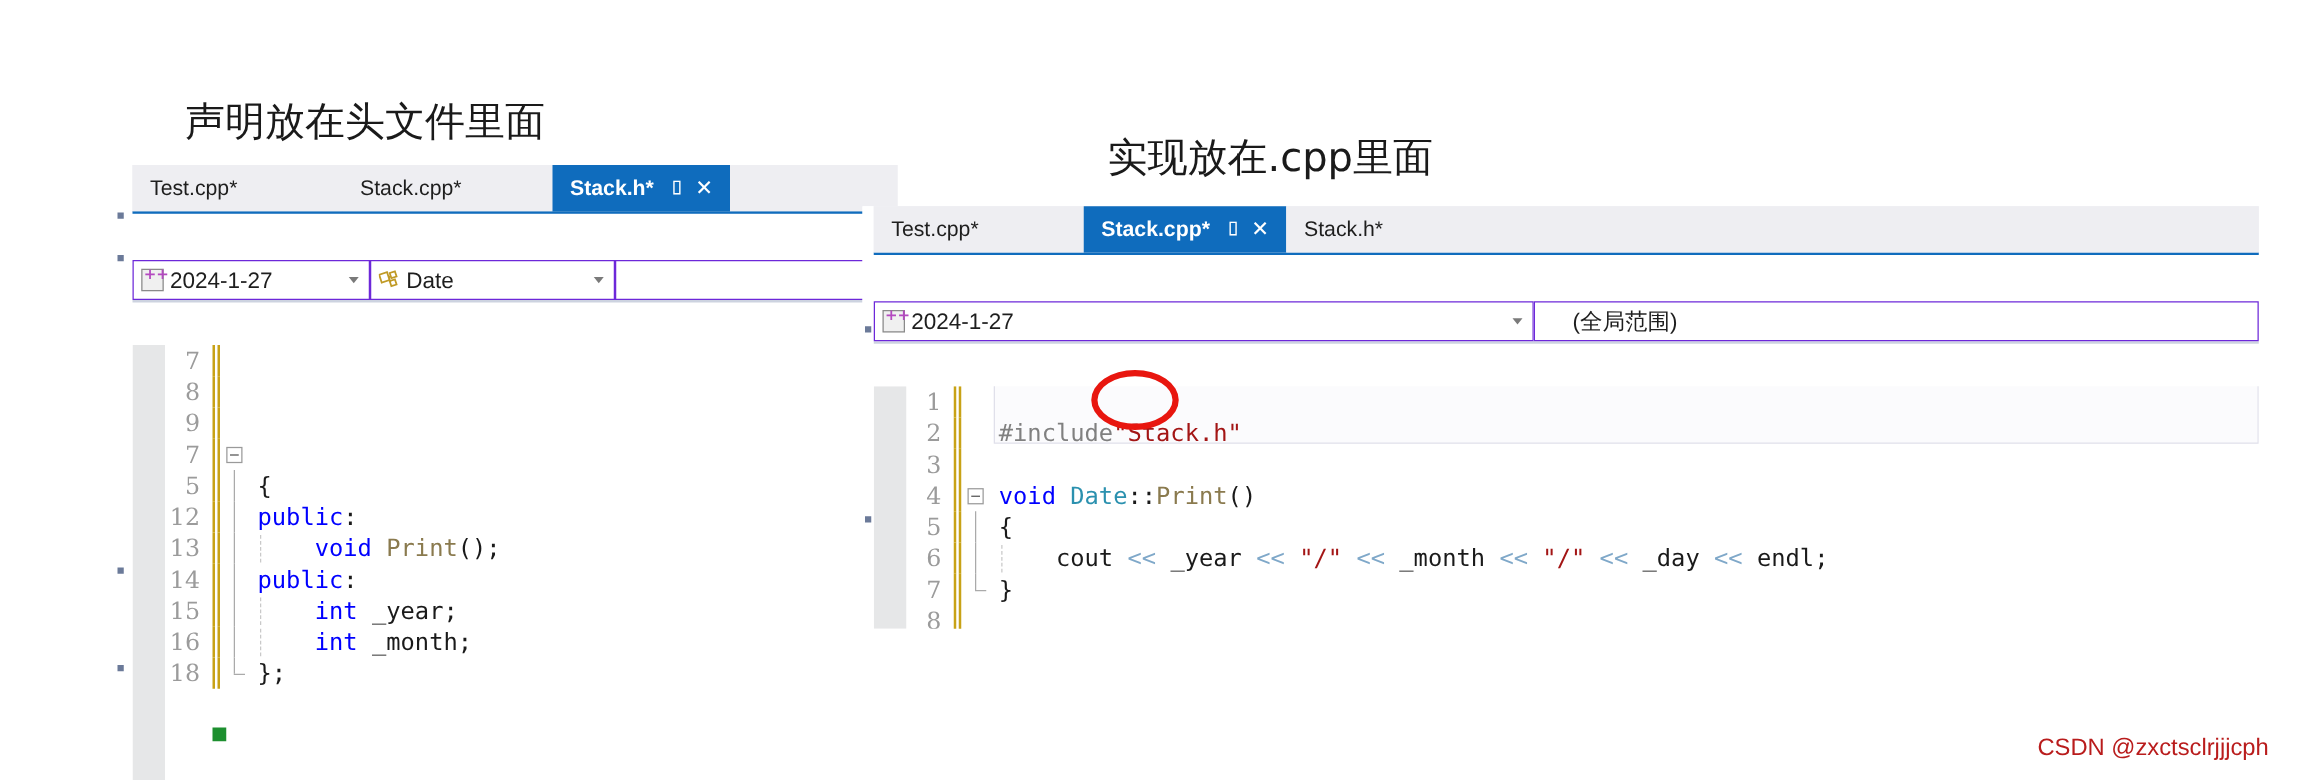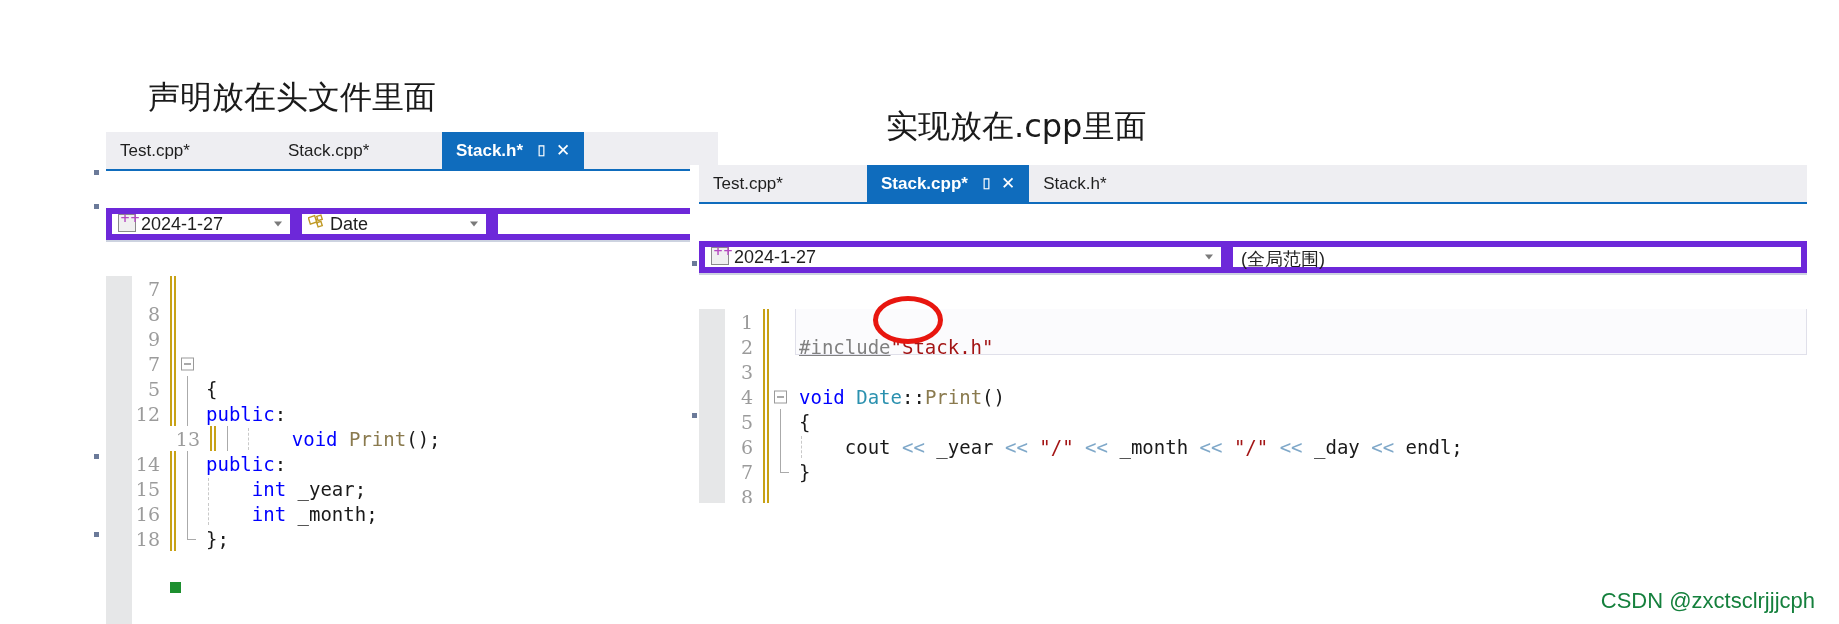--- a/index.html
+++ b/index.html
@@ -69,23 +69,23 @@
   
   .navbar{
     position:relative;
     height:32px;
     background:#ffffff;
     display:flex;
     align-items:stretch;
     border-bottom:2px solid #cdd3e0;
   }
   .navsel{
-    display:flex;align-items:flex-start;
-    background:#ffffff;
-    border:6px solid #6d28d9;
+    display:flex;align-items:center;
+    background:#ffffff;
+    border:1px solid #6d28d9;
     box-sizing:border-box;
     font-size:18px;
     color:#1e1e1e;
     position:relative;
     padding-left:6px;
     white-space:nowrap;
   }
   .navsel .arrow{
     position:absolute;right:8px;top:50%;transform:translateY(-50%);
     width:0;height:0;
@@ -183,37 +183,37 @@
     position:absolute;width:11px;height:11px;background:#1d8f2f;
   }
 
   
   .kw{color:#0000ff;}
   .type-user{color:#2b91af;}
   .fn{color:#8a7a4e;}
   .str{color:#a31515;}
   .op{color:#7fa8c9;}
   .plain{color:#1a1a1a;}
-  .pp{color:#808080;text-decoration:underline;}
+  .pp{color:#808080;}
 
   .squiggle{
     border-bottom:2px dotted #b9b9b9;
   }
 
   
   .red-ellipse{
     position:absolute;
     border:5px solid #e8160f;
     border-radius:50%;
     box-sizing:border-box;
     pointer-events:none;
   }
 
   .watermark{
-    font-size:22px;color:#15803d;
+    font-size:19px;color:#b91c1c;
     font-family:"Liberation Sans","DejaVu Sans",sans-serif;
     white-space:nowrap;
   }
 </style>
 </head>
 <body>
 
 <div class="abs caption" style="left:148px;top:76px;text-align:right;">声明放在头文件里面</div>
 
 <div class="abs vs-window" style="left:92px;top:132px;width:626px;height:468px;">
@@ -302,21 +302,21 @@
       <span class="codetext"><span class="plain">{</span></span>
     </div>
 
     <div class="code-line" style="top:0;">
       <span class="lineno">12</span>
       <span class="changebar yellow"></span>
       <span class="gutter-fold"><span class="fold-vline"></span></span>
       <span class="codetext"><span class="kw">public</span><span class="plain">:</span></span>
     </div>
 
-    <div class="code-line" style="top:0;margin-left:40px;">
+    <div class="code-line" style="top:0;">
       <span class="lineno">13</span>
       <span class="changebar yellow"></span>
       <span class="gutter-fold"><span class="fold-vline"></span></span>
       <span class="codetext"><span class="ind-guide"></span>    <span class="kw">void</span> <span class="fn">Print</span><span class="plain">();</span></span>
     </div>
 
     <div class="code-line" style="top:0;">
       <span class="lineno">14</span>
       <span class="changebar yellow"></span>
       <span class="gutter-fold"><span class="fold-vline"></span></span>
@@ -372,21 +372,21 @@
     </div>
     <div class="tabstrip-filler"></div>
   </div>
 
   <div class="abs navbar" style="left:9px;top:37px;width:1108px;">
     <div class="navsel" style="width:528px;">
       <span class="ic-proj"></span>
       <span>2024-1-27</span>
       <span class="arrow"></span>
     </div>
-    <div class="navsel" style="flex:1;padding-left:8px;">
+    <div class="navsel" style="flex:1;padding-left:30px;">
       <span>(全局范围)</span>
     </div>
   </div>
 
   <div class="abs editor" style="left:9px;top:71px;width:1108px;height:194px;">
     <div class="ed-indicator"></div>
 
     <div class="code-line" style="top:0;">
       <span class="lineno">1</span>
       <span class="changebar yellow"></span>

